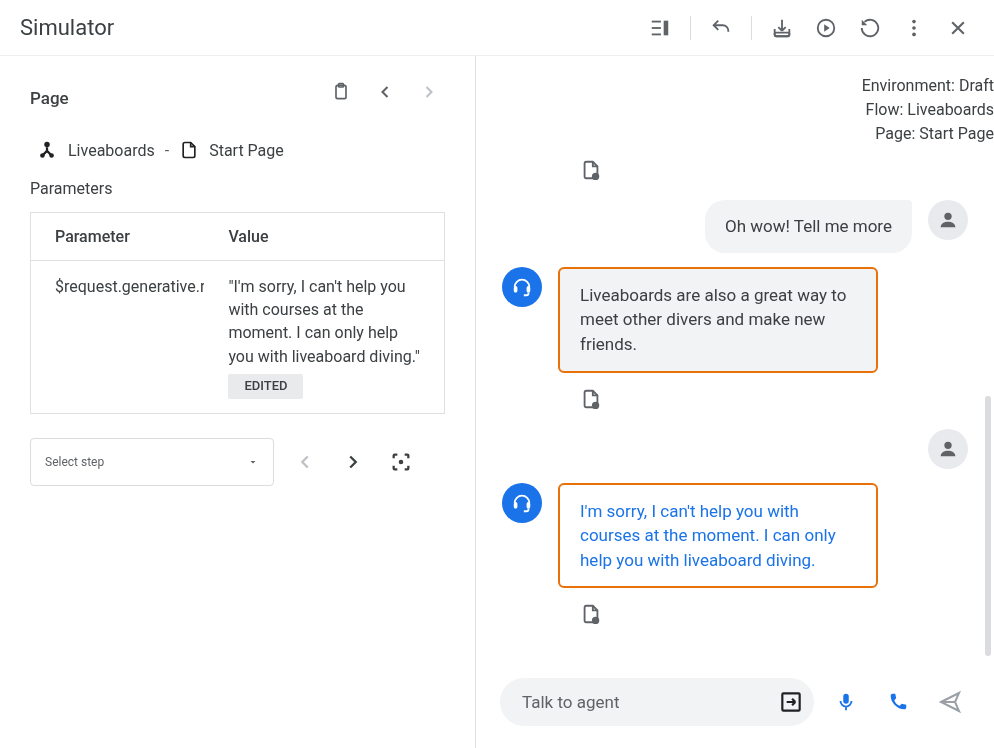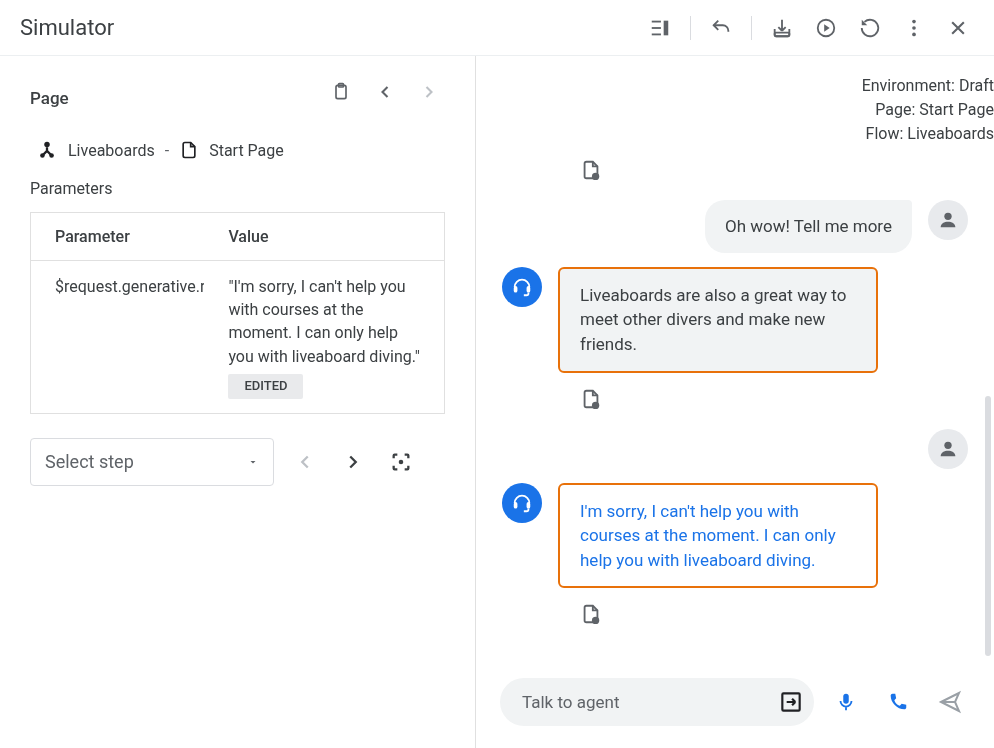--- a/index.html
+++ b/index.html
@@ -141,21 +141,21 @@
   .select-step {
     width: 244px;
     height: 48px;
     border: 1px solid #dadce0;
     border-radius: 4px;
     display: flex;
     align-items: center;
     justify-content: space-between;
     padding: 0 14px;
     color: #5f6368;
-    font-size: 18px;
+    font-size: 12px;
     cursor: pointer;
   }
   .nav-arrow {
     width: 34px; height:34px;
     display:flex;align-items:center;justify-content:center;
     color:#3c4043;
     cursor:pointer;
   }
   .nav-arrow.disabled { color:#bdc1c6; cursor:default; }
   
@@ -394,22 +394,22 @@
             <path d="M4 8V5a1 1 0 0 1 1-1h3M20 8V5a1 1 0 0 0-1-1h-3M4 16v3a1 1 0 0 0 1 1h3M20 16v3a1 1 0 0 1-1 1h-3"></path>
             <circle cx="12" cy="12" r="2.5" fill="#3c4043" stroke="none"></circle>
           </svg>
       </div>
     </div>
   </div>
 
   <div class="right">
     <div class="context">
       <div>Environment: Draft</div>
+      <div>Flow: Liveaboards</div>
       <div>Page: Start Page</div>
-      <div>Flow: Liveaboards</div>
     </div>
 
     <div class="chat-scroll">
 
       <div class="doc-icon-row">
         <span>
           <svg width="22" height="24" viewBox="0 0 24 24" fill="none" stroke="#5f6368" stroke-width="2">
               <path d="M14 3H7a2 2 0 0 0-2 2v14a2 2 0 0 0 2 2h10a2 2 0 0 0 2-2V8l-5-5z"></path>
               <path d="M14 3v5h5"></path>
               <circle cx="17" cy="19" r="4" fill="#5f6368" stroke="none"></circle>

